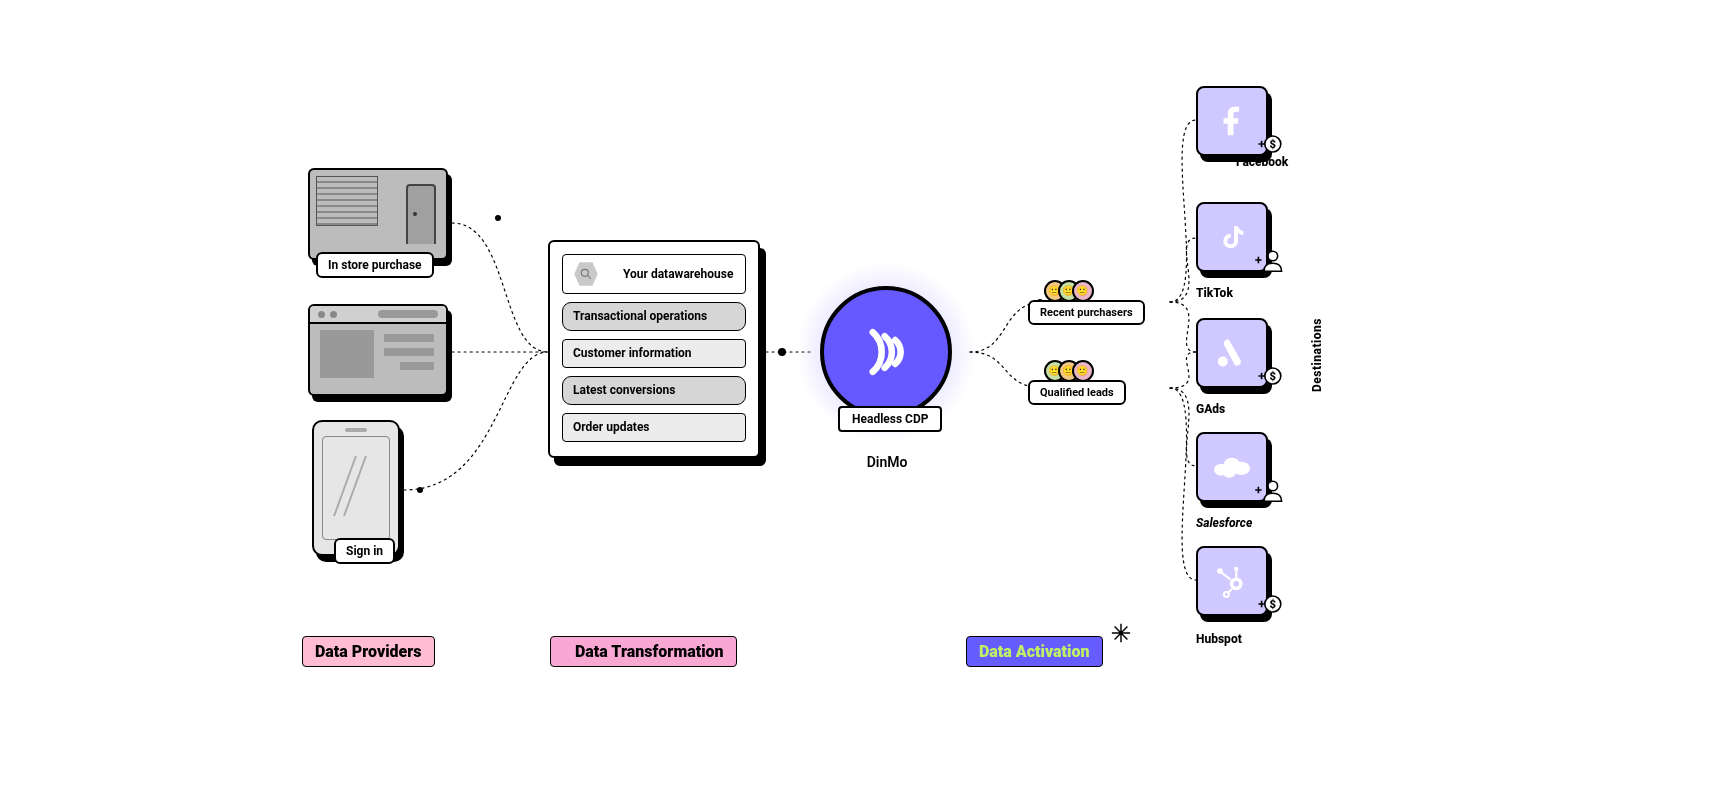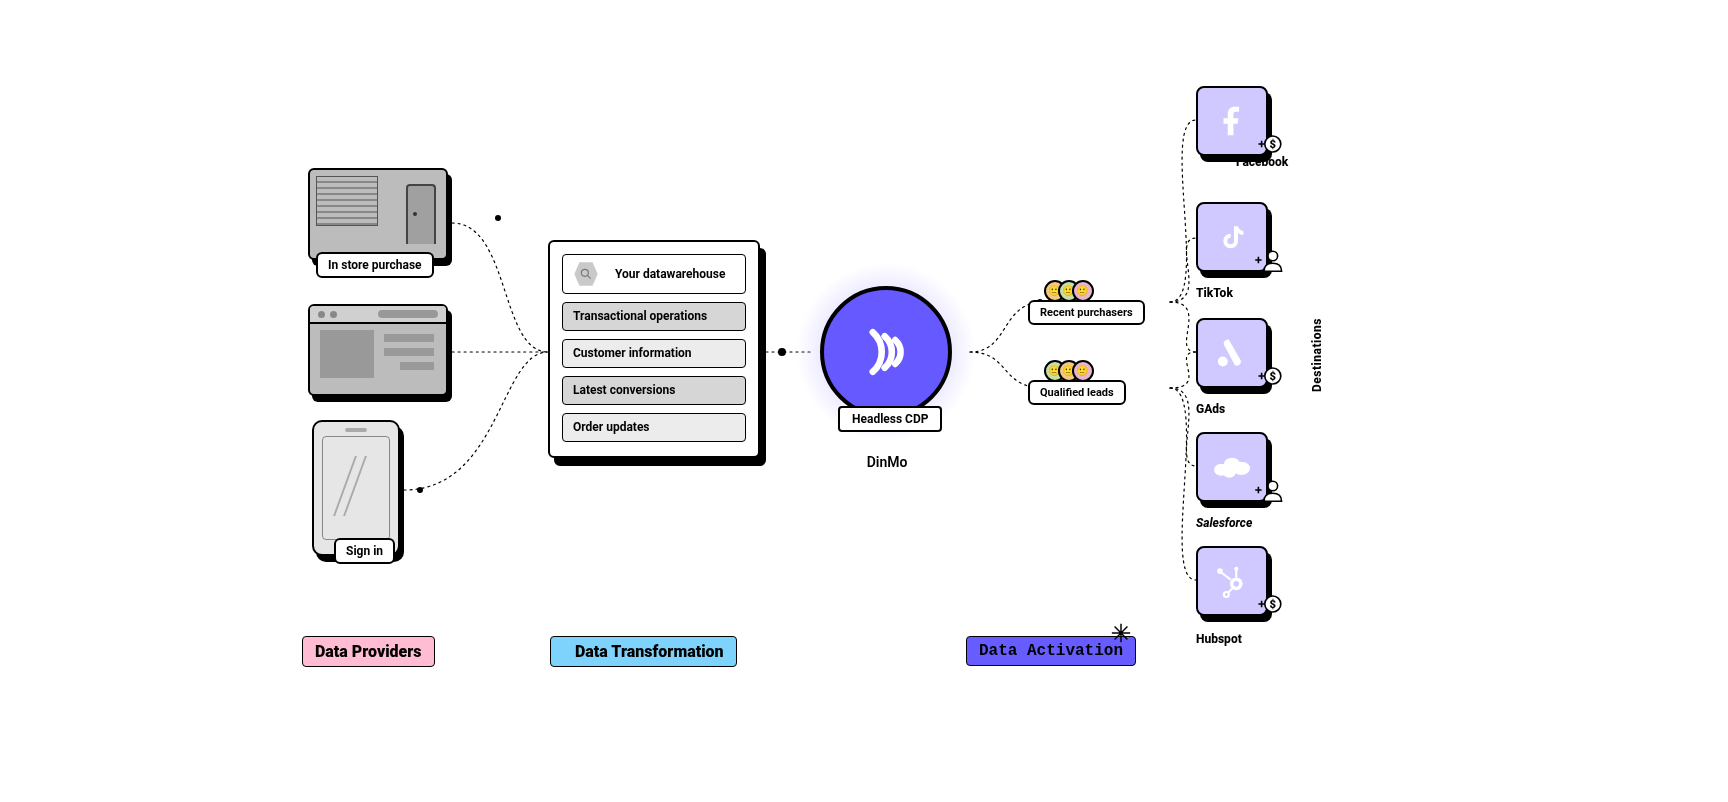--- a/index.html
+++ b/index.html
@@ -95,32 +95,32 @@
     width: 212px;
     background: #fff;
     border: 2px solid #000;
     border-radius: 6px;
     box-shadow: 6px 8px 0 #000;
     padding: 12px 12px 14px;
   }
   .panel-row {
     display: flex;
     align-items: center;
-    gap: 16px;
+    gap: 24px;
     background: #fff;
     border: 1.5px solid #000;
     border-radius: 4px;
     padding: 6px 10px;
     font-size: 12px;
     font-weight: 700;
     margin-bottom: 8px;
     line-height: 1.25;
   }
   .panel-row:last-child{ margin-bottom:0; }
-  .panel-row.muted { background:#d6d6d6; }
+  .panel-row.muted { background:#d6d6d6;border-radius:9px; }
   .panel-row.lite  { background:#ececec; }
   .hex-icon{
     width:26px;height:26px;flex:0 0 26px;
     background:#c9c9c9;
     clip-path: polygon(25% 5%,75% 5%,95% 50%,75% 95%,25% 95%,5% 50%);
     display:flex;align-items:center;justify-content:center;
     color:#666;
     font-size:14px;
   }
   .hex-icon svg{width:14px;height:14px;}
@@ -203,22 +203,22 @@
   }
   
   .sect{
     position:absolute;
     font-size:16px; font-weight:900;
     padding:5px 12px;
     border:1.5px solid #000;
     border-radius:4px;
   }
   .sect.pink   { background:#ffbcd3; }
-  .sect.yellow { background:#7dd3fc;padding-left:24px; }
-  .sect.purple { background:#675cff; color:#000000;font-family:Liberation Mono, monospace; }
+  .sect.yellow { background:#f9a8d4;padding-left:24px; }
+  .sect.purple { background:#675cff; color:#bef264; }
   .sparkle{
     position:absolute;
     width:22px;height:22px;
   }
 </style>
 </head>
 <body>
 
 <div class="canvas">
 

